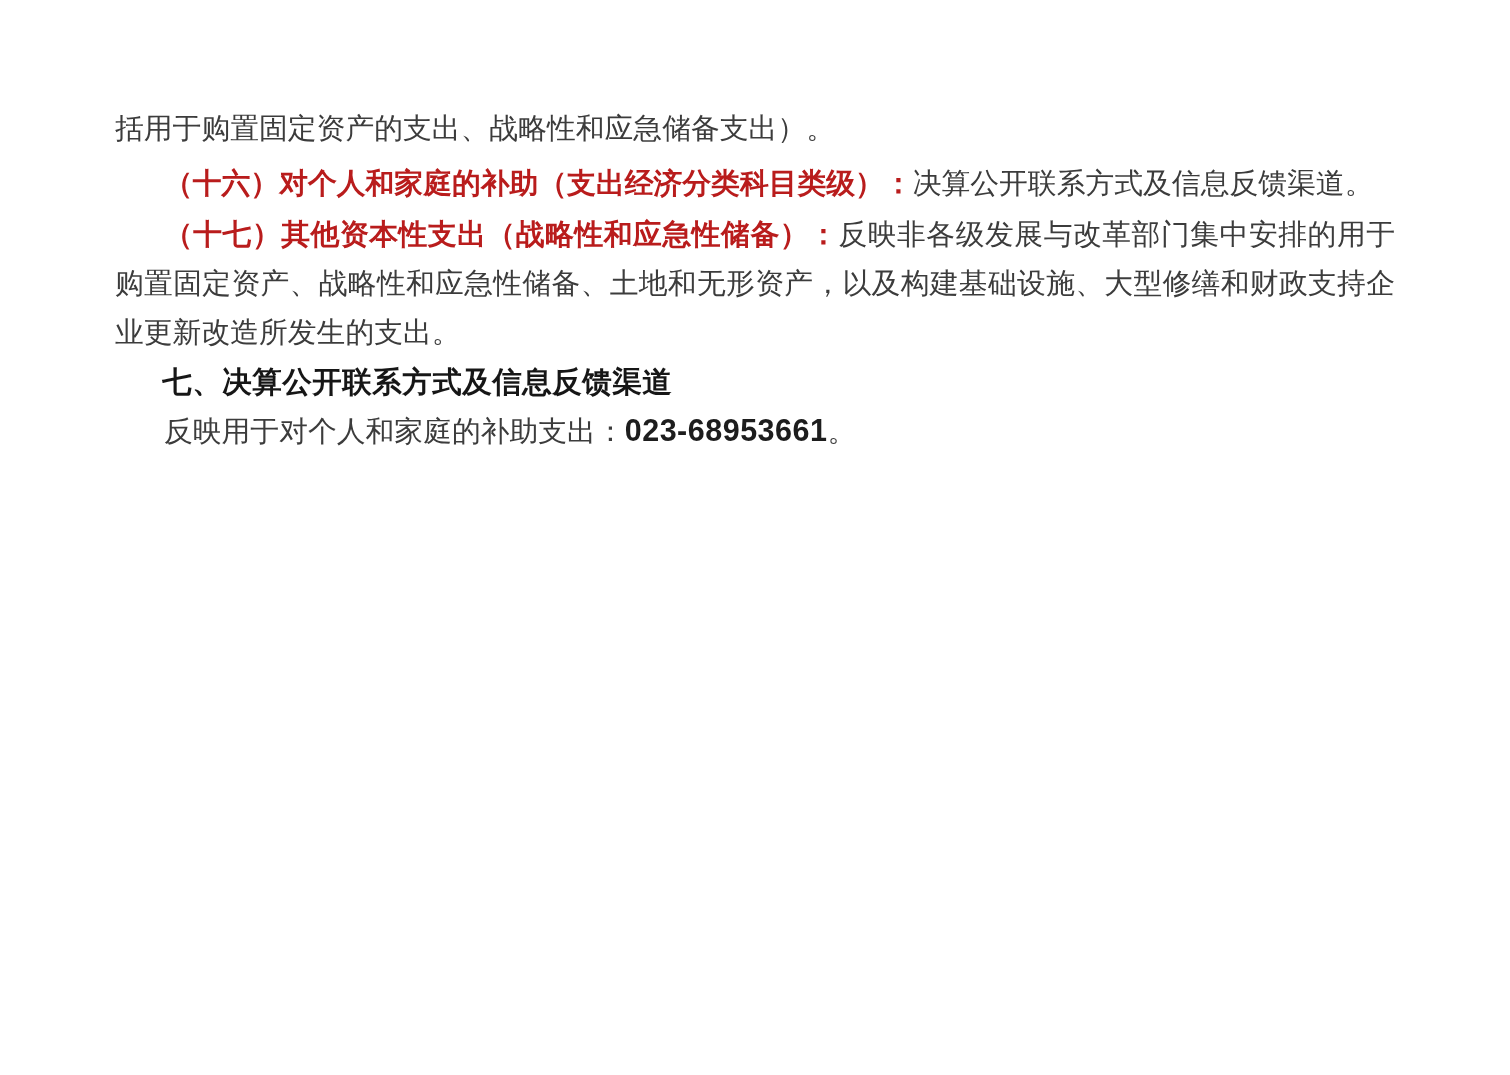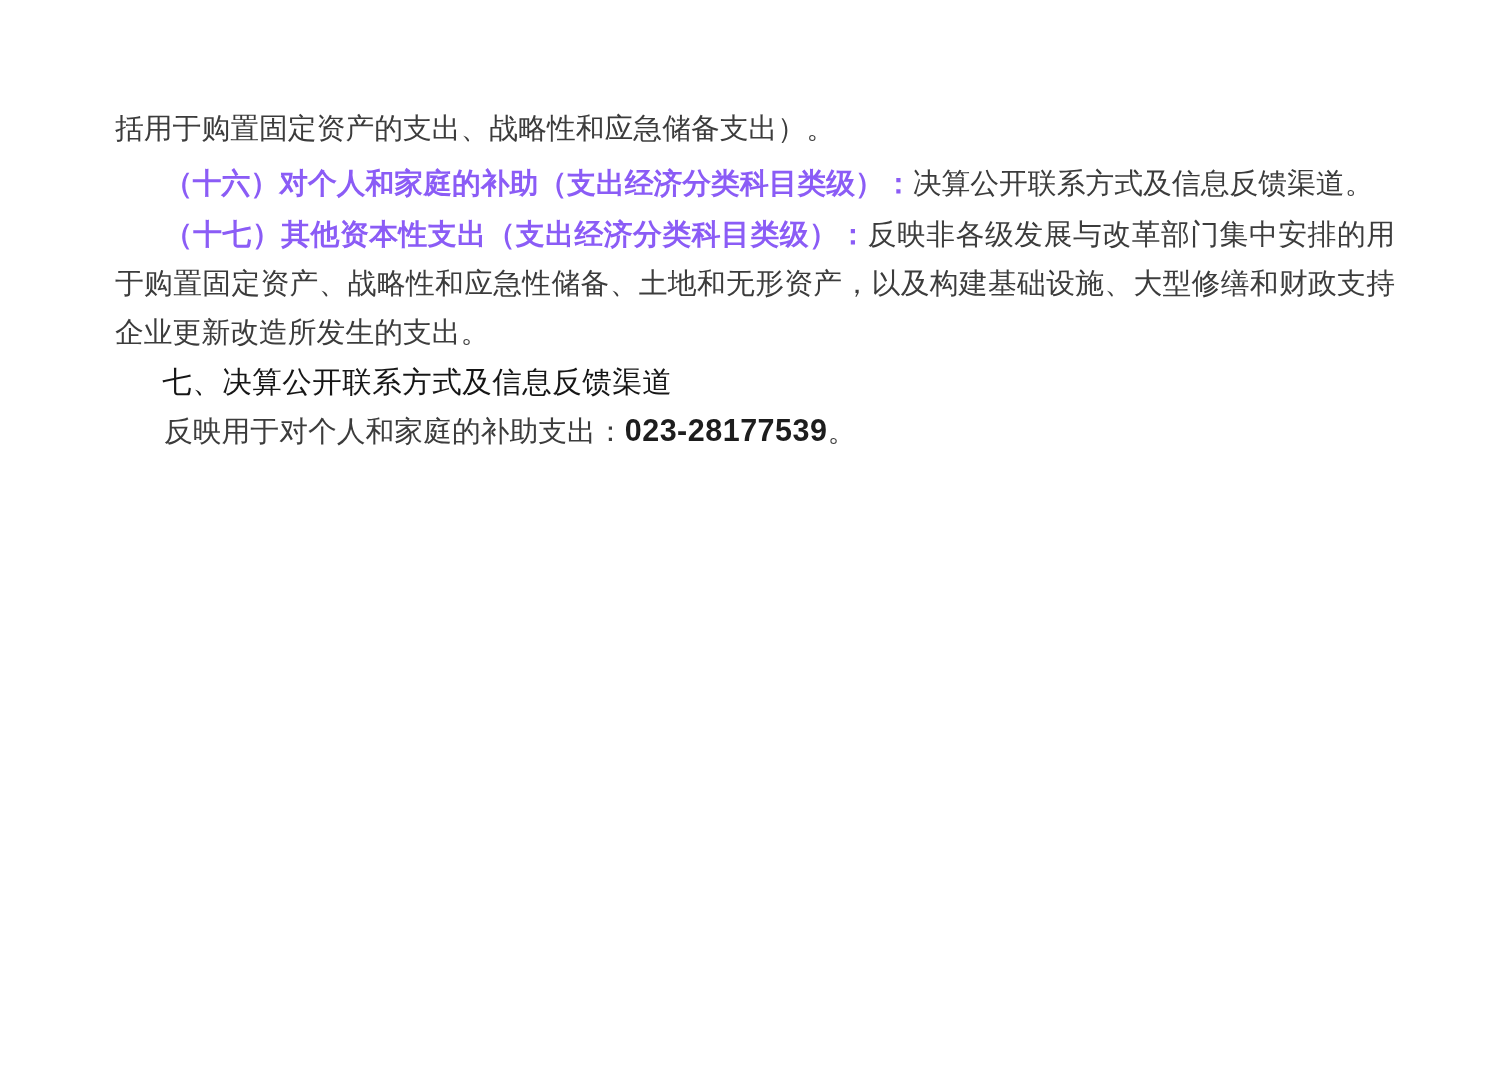--- a/index.html
+++ b/index.html
@@ -33,29 +33,29 @@
     text-indent: 1.7em;
   }
   .para-item16 {
     margin-top: 6px !important;
   }
   .para-item17 {
     margin-top: 2px !important;
   }
   .run-label {
     font-weight: 700;
-    color: #8b5cf6;
+    color: #b91c1c;
   }
   .run-body {
     font-weight: 400;
   }
   .section-heading {
     margin: 0;
     font-family: "Liberation Sans", sans-serif;
-    font-weight: 400;
+    font-weight: 700;
     font-size: 29.5px;
     line-height: 49px;
     color: #161616;
     text-indent: 1.6em;
     text-align: left;
     letter-spacing: 0.5px;
   }
   .phone-number {
     font-family: "Liberation Sans", sans-serif;
     font-weight: 600;
@@ -84,26 +84,26 @@
 
     <p class="para-continuation">
       <span class="run-body">括用于购置固定资产的支出、战略性和应急储备支出）。</span>
     </p>
 
     <p class="para-indent para-item16">
       <span class="run-label">（十六）对个人和家庭的补助（支出经济分类科目类级）：</span><span class="run-body">决算公开联系方式及信息反馈渠道。</span>
     </p>
 
     <p class="para-indent para-item17">
-      <span class="run-label">（十七）其他资本性支出（支出经济分类科目类级）：</span><span class="run-body">反映非各级发展与改革部门集中安排的用于购置固定资产、战略性和应急性储备、土地和无形资产，以及构建基础设施、大型修缮和财政支持企业更新改造所发生的支出。</span>
+      <span class="run-label">（十七）其他资本性支出（战略性和应急性储备）：</span><span class="run-body">反映非各级发展与改革部门集中安排的用于购置固定资产、战略性和应急性储备、土地和无形资产，以及构建基础设施、大型修缮和财政支持企业更新改造所发生的支出。</span>
     </p>
 
     <h2 class="section-heading">七、决算公开联系方式及信息反馈渠道</h2>
 
     <p class="para-indent">
-      <span class="run-body">反映用于对个人和家庭的补助支出：</span><span class="phone-number">023-28177539</span><span class="run-body">。</span>
+      <span class="run-body">反映用于对个人和家庭的补助支出：</span><span class="phone-number">023-68953661</span><span class="run-body">。</span>
     </p>
 
   </div>
 
   <div class="page-footer">– 11 –</div>
 
 </div>
 
 </body></html>

